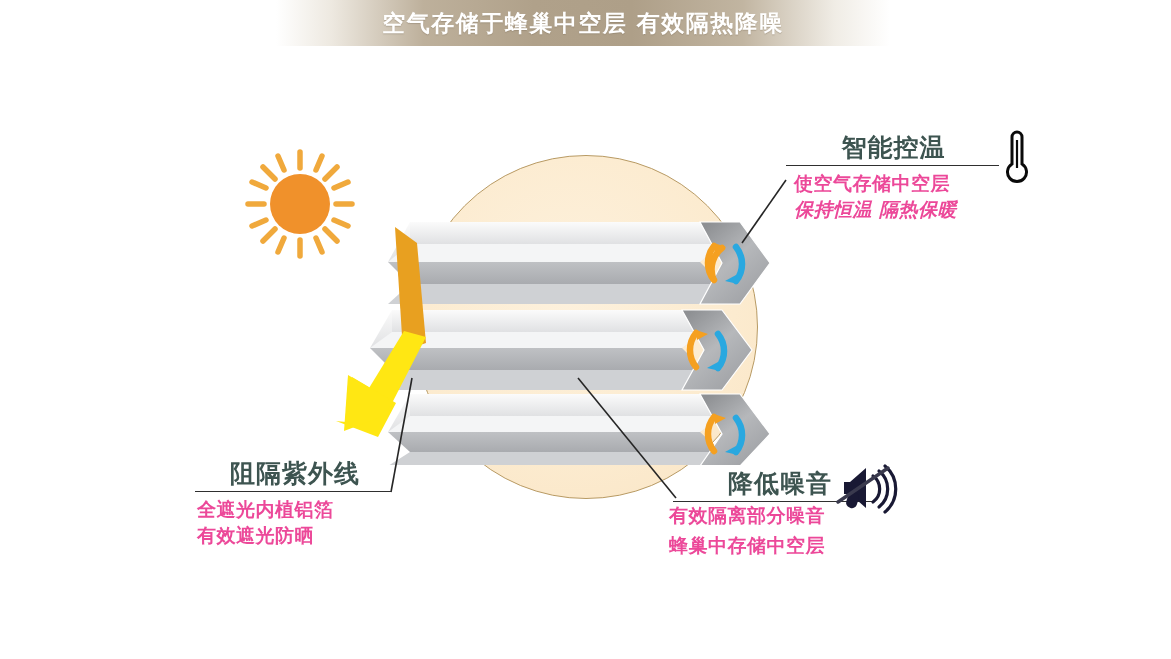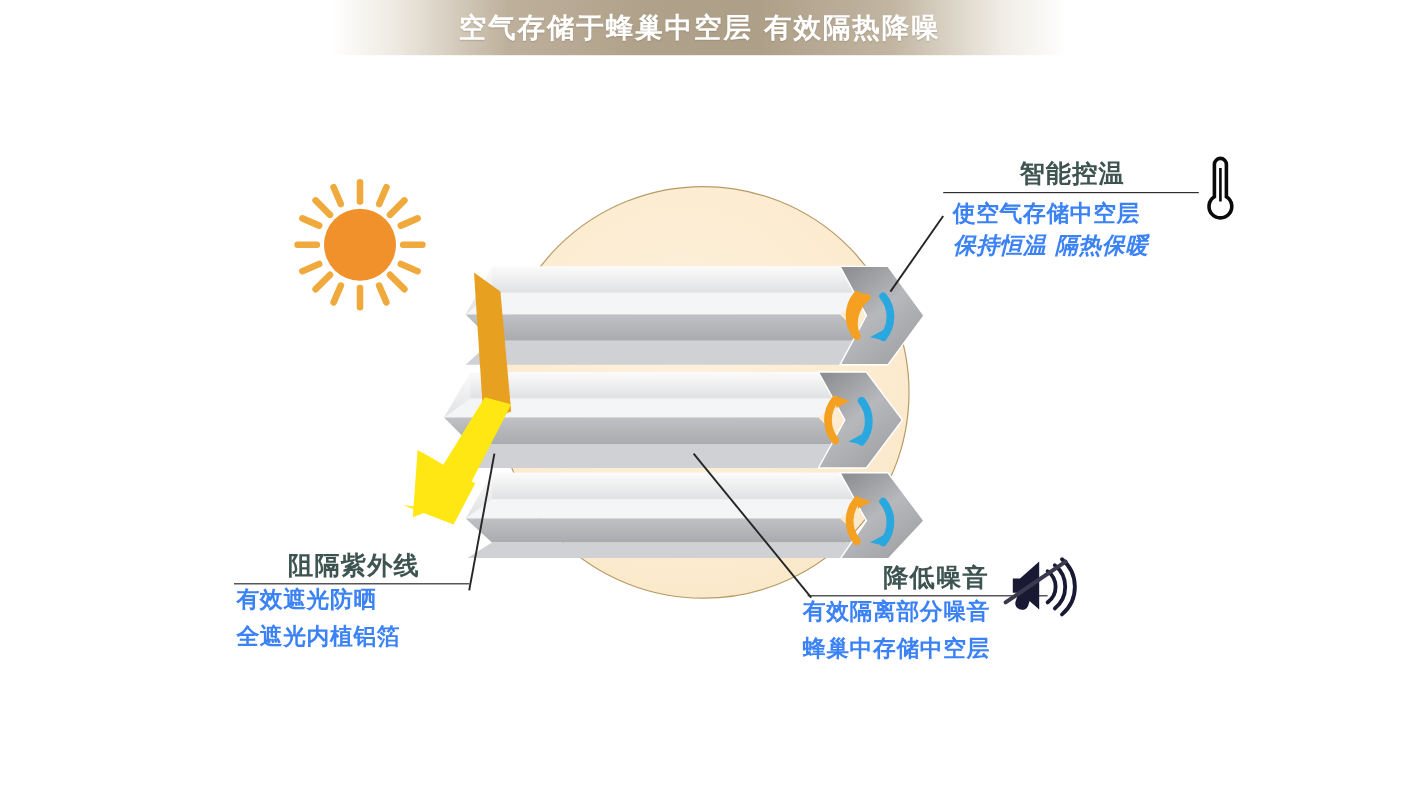--- a/index.html
+++ b/index.html
@@ -84,33 +84,33 @@
     width: 160px;
     height: 215px;
   }
 
   
   .label {
     position: absolute;
   }
   .label-head {
     color: #3d5450;
-    font-size: 21px;
+    font-size: 25px;
     font-weight: bold;
     letter-spacing: 1px;
     white-space: nowrap;
     line-height: 1.1;
   }
   .label-rule {
     height: 0;
     border-top: 1.6px solid #2f2f2f;
     margin-top: 3px;
   }
   .label-body {
-    color: #3b82f6;
+    color: #ec4899;
     font-size: 19px;
     font-weight: bold;
     line-height: 1.42;
     white-space: nowrap;
     margin-top: 4px;
     letter-spacing: 0.5px;
   }
 
   
   #label-temp { left: 786px; top: 134px; width: 215px; }
@@ -318,17 +318,17 @@
         <path d="M43,9 a23,23 0 0 1 0,36"></path>
         <path d="M49,4 a30,30 0 0 1 0,46"></path>
       </g>
       <line x1="2" y1="40" x2="52" y2="6" stroke="#3a3a4e" stroke-width="3.4" stroke-linecap="round"></line>
     </svg>
   </div>
 
   <div class="label" id="label-uv">
     <div class="label-head">阻隔紫外线</div>
     <div class="label-rule"></div>
+    <div class="label-body">全遮光内植铝箔</div>
     <div class="label-body" style="margin-top:0;">有效遮光防晒</div>
-    <div class="label-body">全遮光内植铝箔</div>
   </div>
 
 </div>
 
 </body></html>

